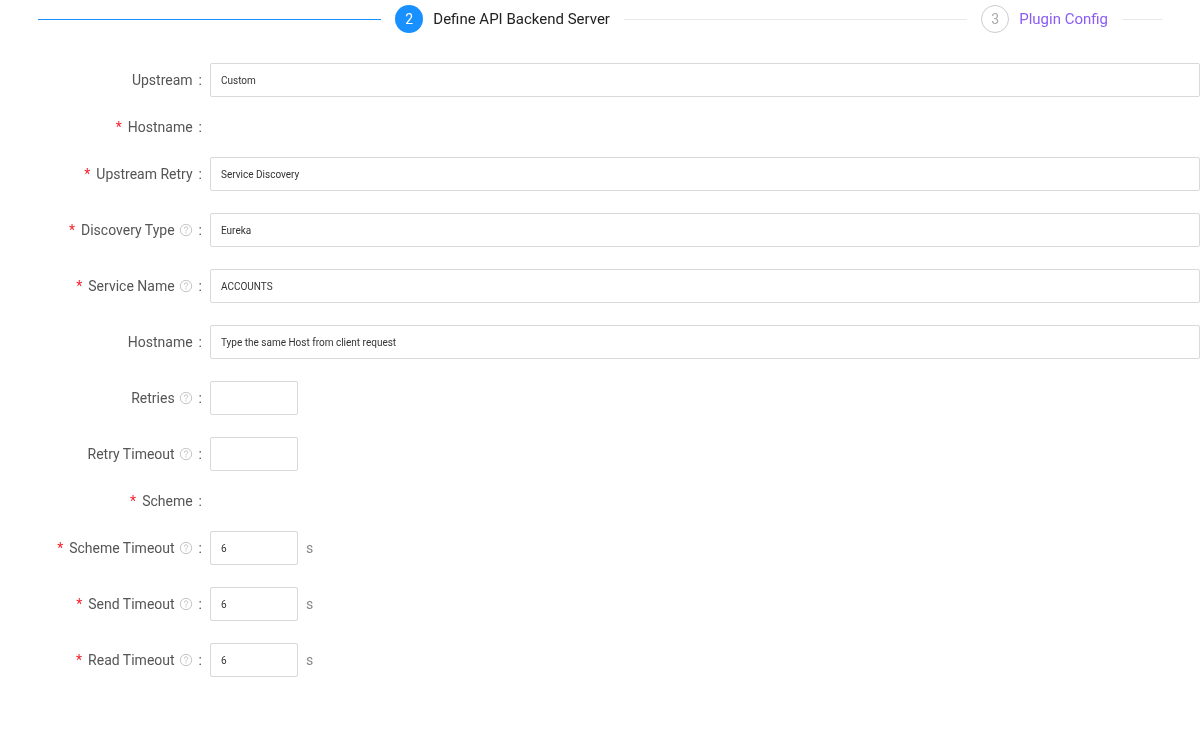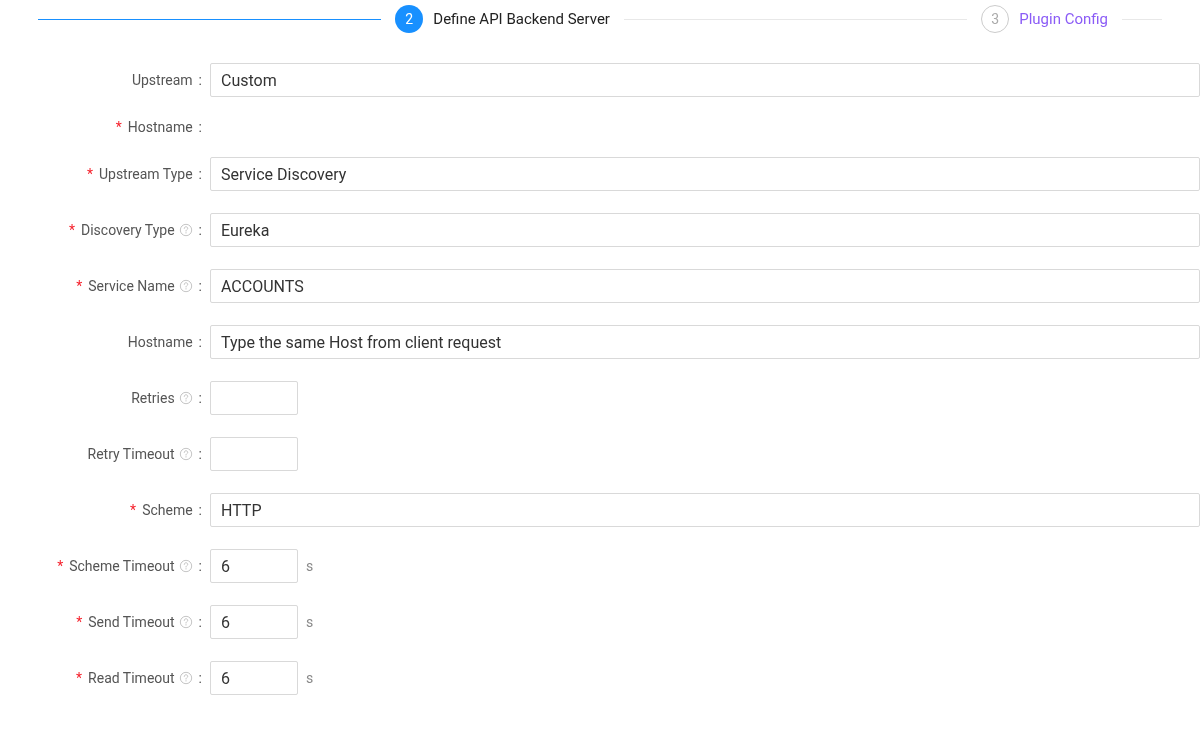--- a/index.html
+++ b/index.html
@@ -117,21 +117,21 @@
       flex: 1;
       display: flex;
       align-items: center;
       gap: 8px;
     }
     .input, .select {
       height: 34px;
       border: 1px solid #d9d9d9;
       border-radius: 2px;
       padding: 0 10px;
-      font-size: 16px;
+      font-size: 10px;
       color: #333;
       background: #fff;
       font-family: inherit;
       display: flex;
       align-items: center;
     }
     .select.full, .input.full { width: 100%; }
     .input.small { width: 88px; }
     .unit {
       color: #888;
@@ -181,21 +181,21 @@
     <div class="label-col">
       <span class="req">*</span>
       <span>Hostname</span>
         <span class="colon">:</span>
     </div>
   </div>
 
   <div class="form-row">
     <div class="label-col">
       <span class="req">*</span>
-      <span>Upstream Type</span>
+      <span>Upstream Retry</span>
         <span class="colon">:</span>
     </div>
     <div class="input-col">
       <div class="select full">Service Discovery</div>
     </div>
   </div>
 
   <div class="form-row">
     <div class="label-col">
       <span class="req">*</span>
@@ -274,23 +274,20 @@
     <div class="input-col">
       <input class="input small" value="" style="">
     </div>
   </div>
 
   <div class="form-row">
     <div class="label-col">
       <span class="req">*</span>
       <span>Scheme</span>
         <span class="colon">:</span>
-    </div>
-    <div class="input-col">
-      <div class="select full">HTTP</div>
     </div>
   </div>
 
   <div class="form-row">
     <div class="label-col">
       <span class="req">*</span>
       <span>Scheme Timeout</span>
       <span class="help-icon">
           <svg viewBox="0 0 16 16">
             <circle cx="8" cy="8" r="6.5" fill="none" stroke="#bbb" stroke-width="1"></circle>

